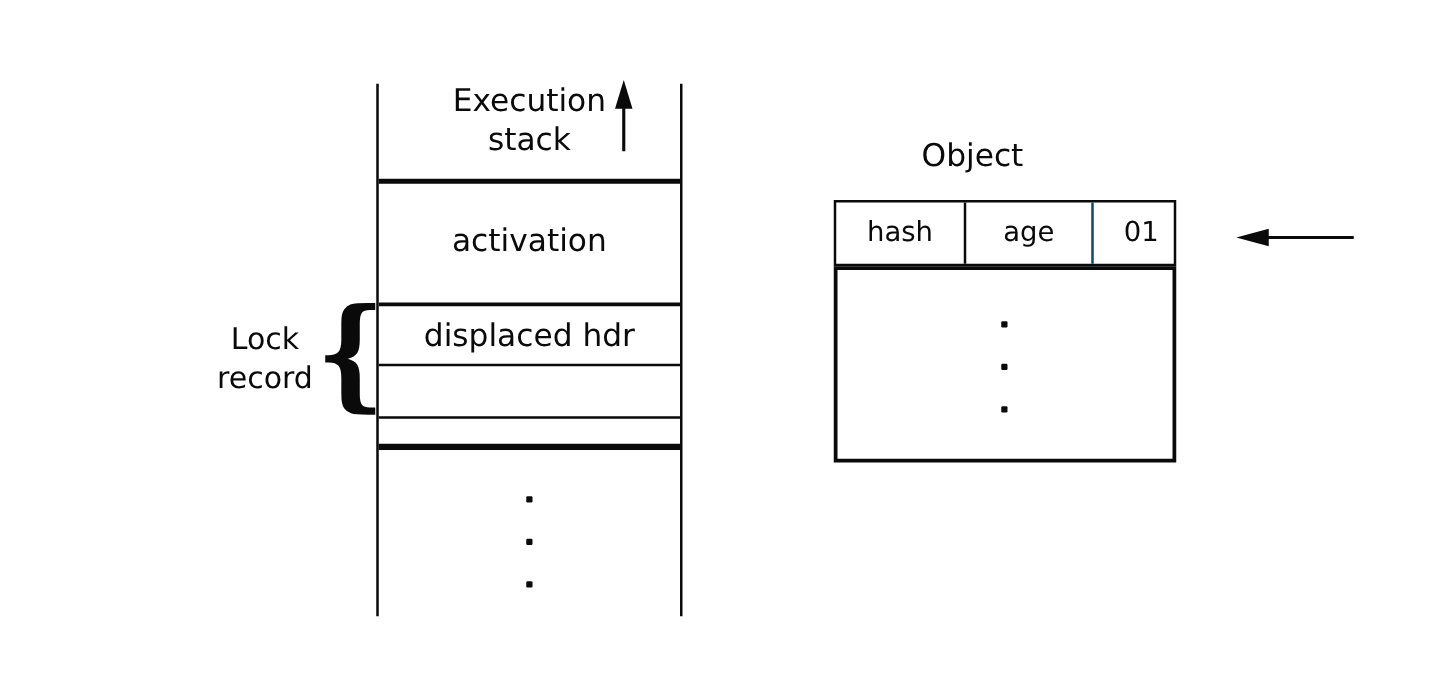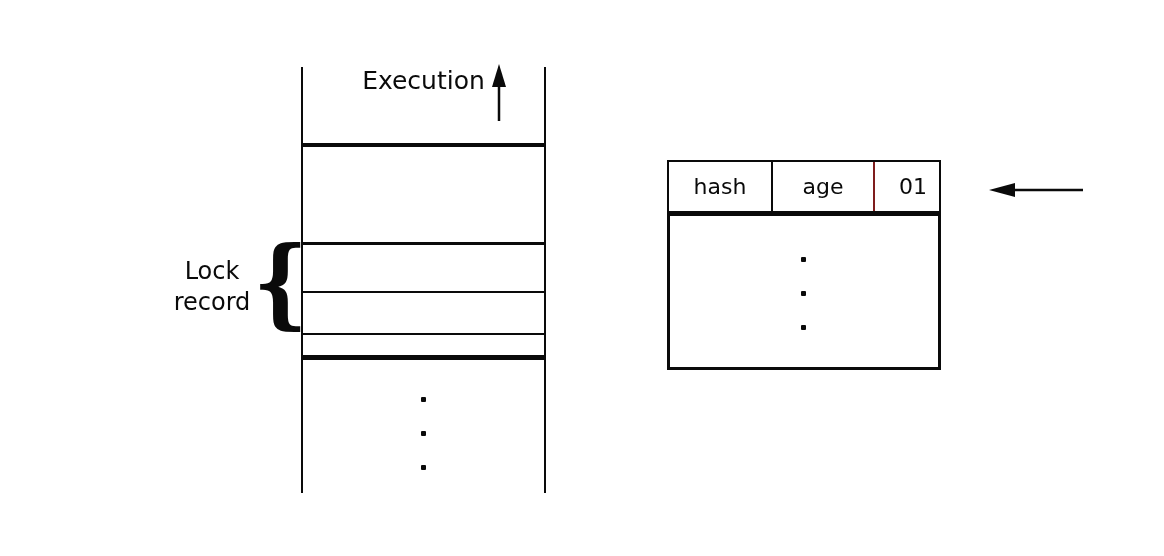--- a/index.html
+++ b/index.html
@@ -43,55 +43,60 @@
   }
   .object-table{position:absolute;left:667px;top:160px;width:274px;}
   .object-header{
     display:flex;height:53px;border:2px solid #0a0a0a;box-sizing:border-box;
   }
   .object-cell{
     display:flex;align-items:center;justify-content:center;
     font-size:22px;box-sizing:border-box;
   }
   .cell-hash{width:104px;border-right:2px solid #0a0a0a;}
-  .cell-age{width:102px;border-right:2px solid #7f1d1d;}
+  .cell-age{width:102px;border-right:2px solid #0c4a6e;}
   .cell-tag{flex:1;margin-left:12px;}
   .object-body{
     position:relative;height:157px;border:3px solid #0a0a0a;box-sizing:border-box;
   }
   .object-body .dot{left:calc(50% - 3px);}
   
   .mark-word-label{
     position:absolute;left:965px;top:142px;width:145px;text-align:center;font-size:25px;
   }
   .left-arrow{position:absolute;left:986px;top:180px;}
 </style>
 </head>
 <body>
 
 <div class="canvas">
 
   <div class="stack">
 
     <div class="stack-title">
       <div>Execution</div>
+      <div>stack</div>
     </div>
 
     <svg class="up-arrow" width="20" height="62" viewBox="0 0 20 62">
       <polygon points="10,1 3,24 17,24" fill="#0a0a0a"></polygon>
       <line x1="10" y1="20" x2="10" y2="58" stroke="#0a0a0a" stroke-width="2.5"></line>
     </svg>
 
     <div class="hline" style="top:76px;height:4px;"></div>
 
     <div class="stack-row" style="top:94px;height:64px;">
+      <div>activation</div>
     </div>
 
     <div class="hline" style="top:175px;height:3px;"></div>
 
+    <div class="stack-row" style="top:179px;height:45px;">
+      <span>displaced hdr</span>
+    </div>
 
     <div class="hline" style="top:224px;height:2px;"></div>
 
 
     <div class="hline" style="top:266px;height:2px;"></div>
 
     <div style="position:absolute;top:268px;height:20px;left:0;right:0;"></div>
 
     <div class="hline" style="top:288px;height:5px;"></div>
 
@@ -99,20 +104,21 @@
     <div class="dot" style="top:364px;"></div>
     <div class="dot" style="top:398px;"></div>
   </div>
 
   <div class="lock-label">
     <div>Lock</div>
     <div>record</div>
   </div>
   <div class="brace">{</div>
 
+  <div class="object-title">Object</div>
 
   <div class="object-table">
     <div class="object-header">
       <div class="object-cell cell-hash">hash</div>
       <div class="object-cell cell-age">age</div>
       <div class="object-cell cell-tag">01</div>
     </div>
     <div class="object-body">
       <div class="dot" style="top:41px;"></div>
       <div class="dot" style="top:75px;"></div>

